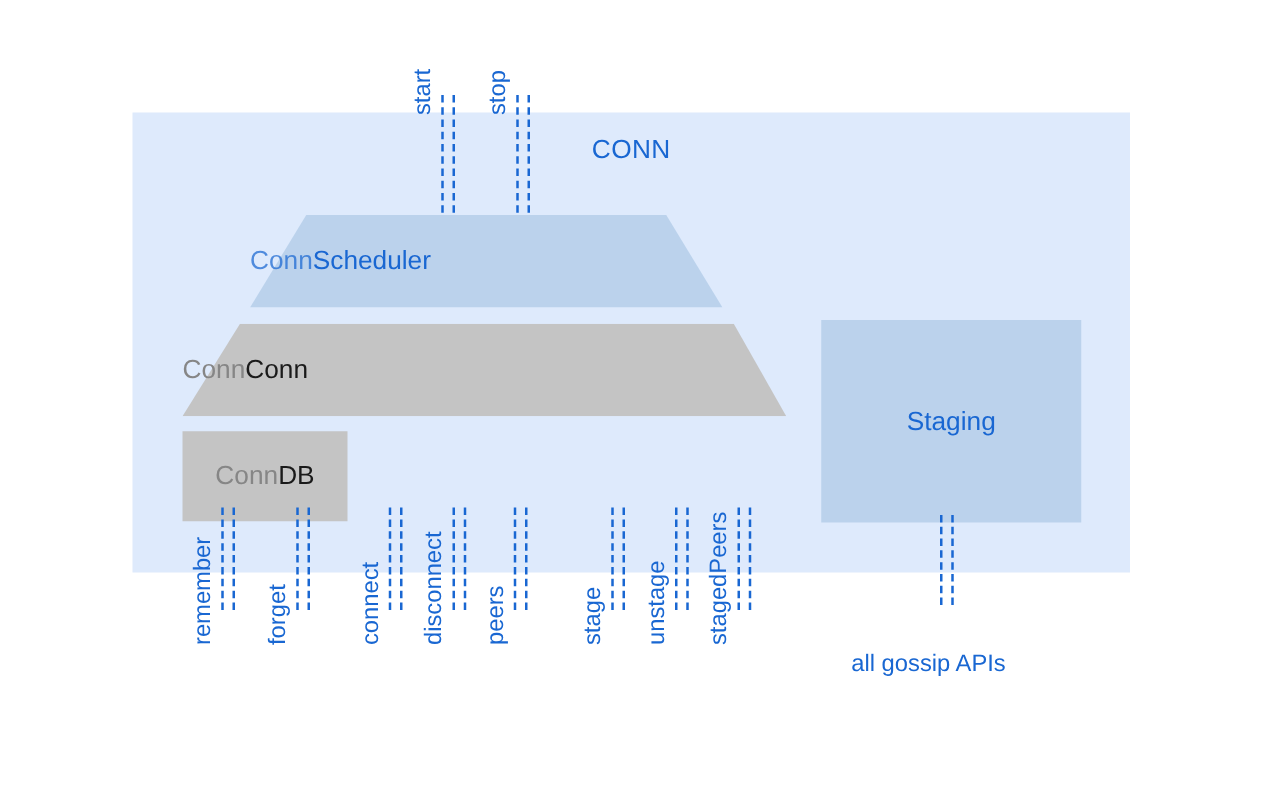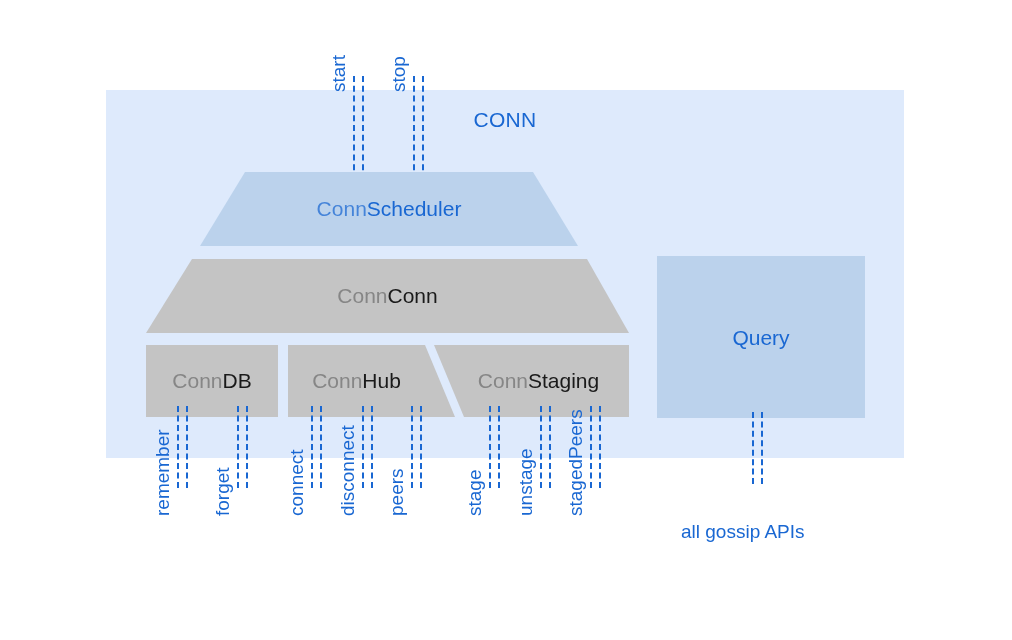--- a/index.html
+++ b/index.html
@@ -42,21 +42,21 @@
 
   
   .trap {
     position: absolute;
   }
   .trap svg { display: block; }
   .trap-label {
     position: absolute;
     left: 0;
     width: 100%;
-    text-align: center;
+    text-align: left;
     font-size: 21px;
     white-space: nowrap;
     pointer-events: none;
   }
 
   .scheduler-wrap { left: 200px; top: 172px; width: 378px; height: 74px; }
   .scheduler-label { top: 25px; color: #1967d2; }
 
   .query-wrap { left: 146px; top: 259px; width: 483px; height: 74px; }
   .query-label { top: 25px; }
@@ -183,35 +183,23 @@
       <span class="prefix">Conn</span><span class="suffix">Conn</span>
     </div>
   </div>
 
   <div class="box conndb">
     <div class="box-label conndb-label">
       <span class="prefix">Conn</span><span class="suffix">DB</span>
     </div>
   </div>
 
-  <div class="hub-staging-wrap">
-    <svg width="341" height="72" viewBox="0 0 341 72">
-      <polygon points="0,0 137,0 167,72 0,72" fill="#c4c4c4"></polygon>
-      <polygon points="146,0 341,0 341,72 176,72" fill="#c4c4c4"></polygon>
-    </svg>
-    <div class="connhub-label">
-      <span class="prefix">Conn</span><span class="suffix">Hub</span>
-    </div>
-    <div class="connstaging-label">
-      <span class="prefix">Conn</span><span class="suffix">Staging</span>
-    </div>
-  </div>
 
   <div class="gossip">
-    <div class="gossip-label">Query</div>
+    <div class="gossip-label">Staging</div>
   </div>
 
   <div class="conn-pair" style="left:177px; top:406px; height:82px;">
       <i class="a"></i>
       <i class="b"></i>
     </div>
   <div class="conn-pair" style="left:237px; top:406px; height:82px;">
       <i class="a"></i>
       <i class="b"></i>
     </div>

